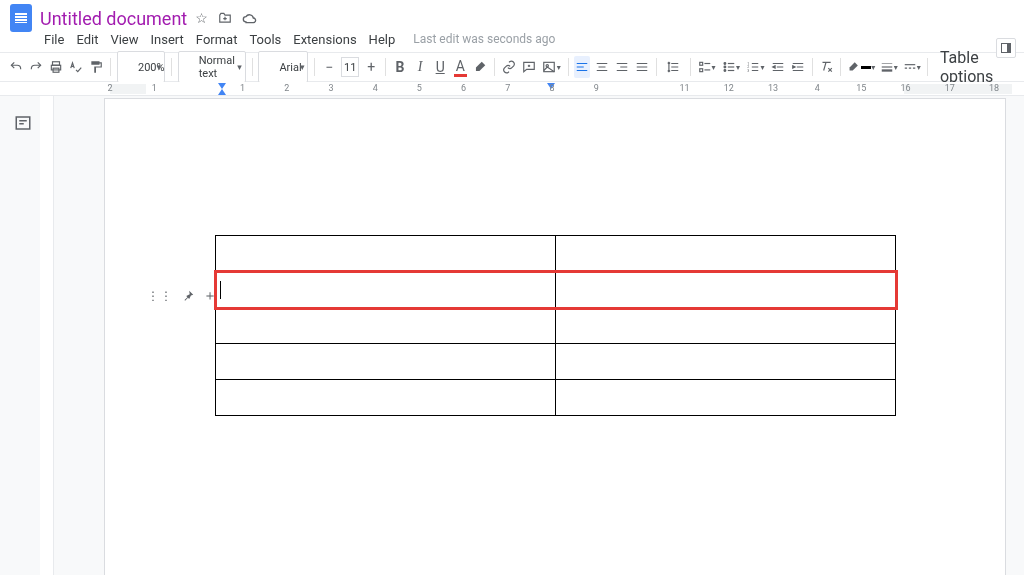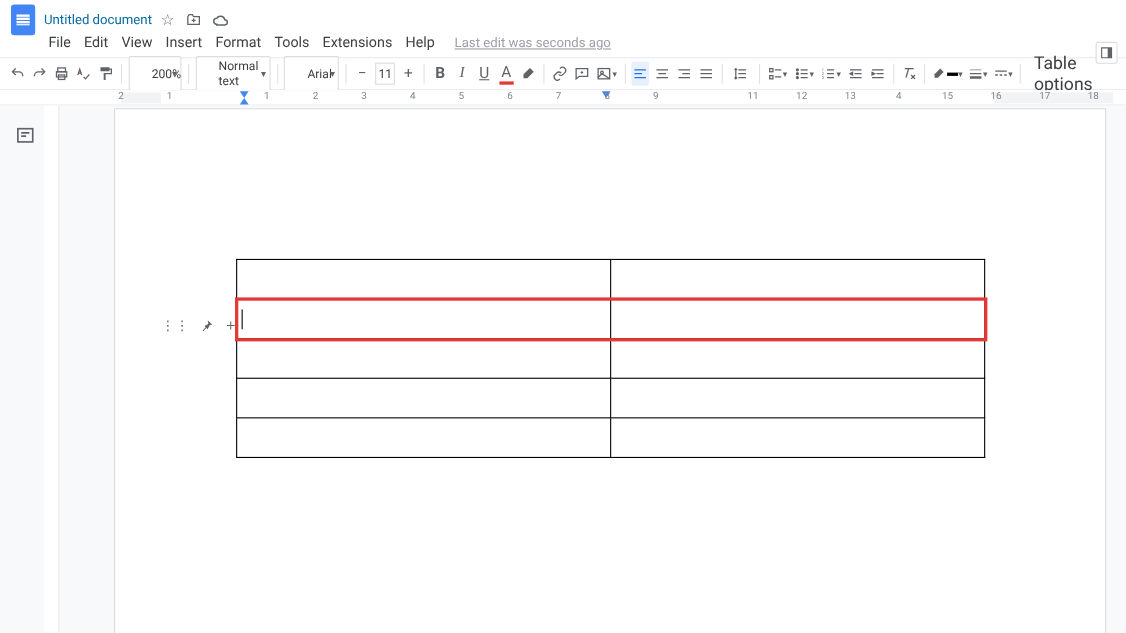--- a/index.html
+++ b/index.html
@@ -2,28 +2,28 @@
 <html><head>
 <meta charset="utf-8">
 <style>
   * { box-sizing: border-box; margin: 0; padding: 0; }
   body { font-family: "Google Sans", Roboto, Arial, sans-serif; font-size: 13px; color: #3c4043; background: #fff; overflow: hidden; width: 1024px; height: 575px; position: relative; }
 
   
   .title-bar { display: flex; align-items: center; padding: 6px 10px 0 10px; height: 30px; }
   .docs-logo { width: 22px; height: 28px; background: #4285f4; border-radius: 3px; position: relative; margin-right: 8px; display:flex; align-items:center; justify-content:center;}
   .docs-logo .lines { width:12px; height:10px; background:linear-gradient(#fff 2px,transparent 2px) 0 0/100% 3px; }
-  .doc-title { font-size: 12px; color: #0369a1; margin-right: 8px; }
+  .doc-title { font-size: 18px; color: #a21caf; margin-right: 8px; }
   .title-icons { display: flex; gap: 10px; align-items: center; color: #5f6368; }
   .title-icons span { cursor: pointer; font-size: 14px; }
 
   
   .menu-bar { display: flex; align-items: center; padding: 0 10px 4px 44px; gap: 12px; font-size: 13px; color: #3c4043; height: 22px; }
   .menu-bar .item { cursor: pointer; text-align: right; }
-  .last-edit { color: #9aa0a6; font-size: 12px; text-decoration: underline; margin-left: 6px; }
+  .last-edit { color: #9aa0a6; font-size: 12px; margin-left: 6px; }
 
   
   .toolbar { display: flex; align-items: center; padding: 4px 8px; border-top: 1px solid #e8eaed; border-bottom: 1px solid #e8eaed; gap: 4px; height: 30px; background:#fff;}
   .tb-btn { width: 22px; height: 22px; display: flex; align-items: center; justify-content: center; color: #5f6368; border-radius: 2px; cursor: pointer; font-size: 14px; }
   .tb-sep { width: 1px; height: 18px; background: #e0e0e0; margin: 0 2px; }
   .tb-select { height: 32px; border: 1px solid #dadce0; border-radius: 2px; padding: 0 14px 0 20px; font-size: 11px; color: #3c4043; display: flex; align-items: center; position: relative; cursor: pointer; background:#fff;}
   .tb-select::after { content: "▾"; position: absolute; right: 3px; font-size: 9px; color:#5f6368;}
   .zoom { width: 48px; }
   .style-sel { width: 68px; }
   .font-sel { width: 50px; }

